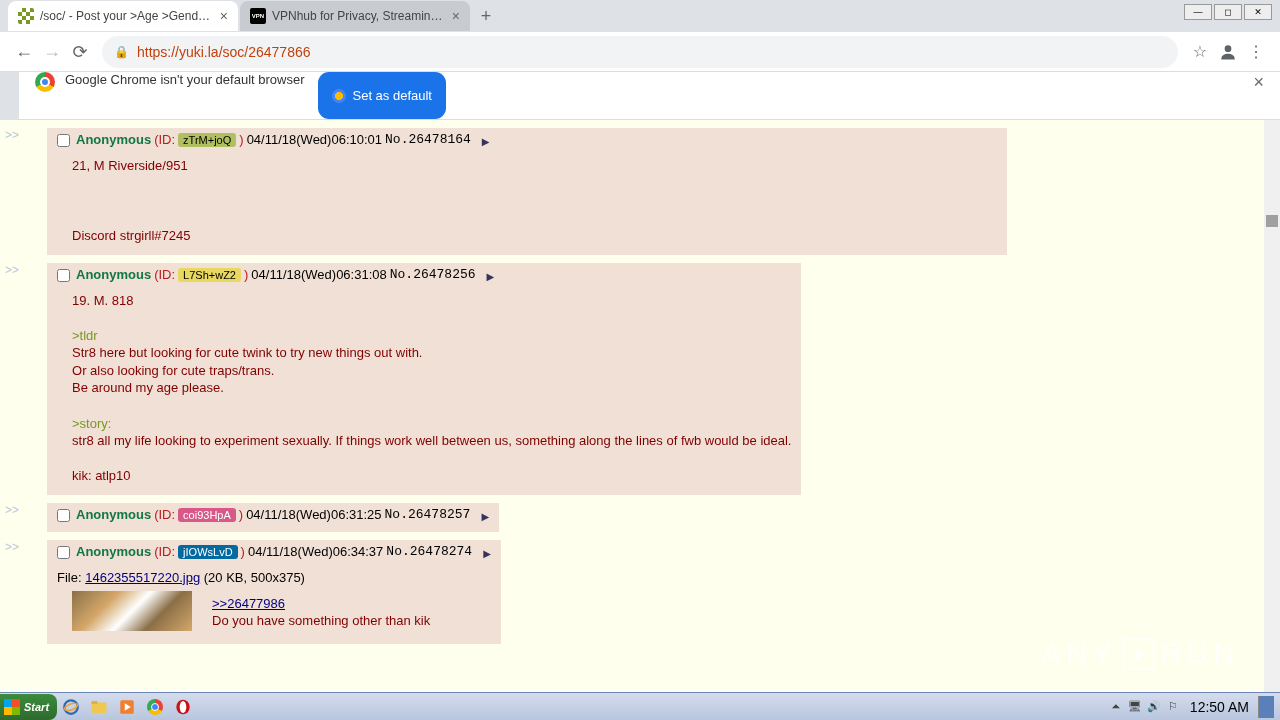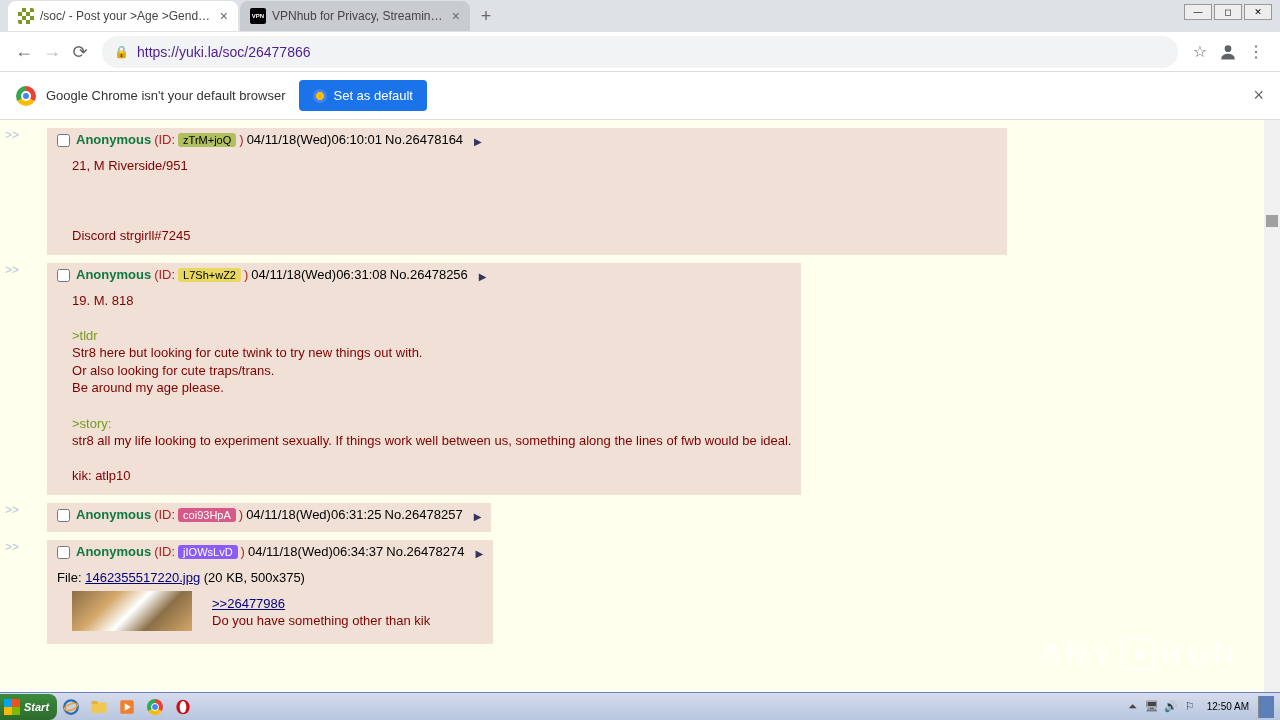--- a/index.html
+++ b/index.html
@@ -16,64 +16,64 @@
 .tab-close { margin-left: 6px; font-size: 14px; color: #666; cursor: pointer; }
 .new-tab { width: 28px; height: 28px; display: flex; align-items: center; justify-content: center; color: #666; font-size: 18px; cursor: pointer; }
 .window-controls { position: absolute; right: 8px; top: 4px; display: flex; gap: 2px; }
 .wc-btn { width: 28px; height: 16px; border: 1px solid #999; background: #eee; font-size: 9px; display: flex; align-items: center; justify-content: center; cursor: pointer; }
 
 .nav-bar { background: #fff; height: 40px; display: flex; align-items: center; padding: 0 10px; border-bottom: 1px solid #ddd; }
 .nav-btn { width: 28px; height: 28px; display: flex; align-items: center; justify-content: center; color: #666; font-size: 18px; cursor: pointer; }
 .nav-btn.disabled { color: #bbb; }
 .url-bar { flex: 1; height: 32px; background: #f1f3f4; border-radius: 16px; display: flex; align-items: center; padding: 0 12px; margin: 0 8px; font-size: 14px; color: #333; }
 .lock-icon { margin-right: 8px; color: #5f6368; font-size: 12px; }
-.url-https { color: #4c1d95; }
+.url-https { color: #c2410c; }
 .star-icon, .profile-icon, .menu-icon { width: 28px; height: 28px; display: flex; align-items: center; justify-content: center; color: #666; cursor: pointer; }
 
-.info-bar { background: #fff; height: 48px; display: flex; align-items: center; padding: 0 16px; border-bottom: 1px solid #ddd; font-size: 13px; color: #333; }
+.info-bar { background: #fff; height: 48px; display: flex; padding: 0 16px; border-bottom: 1px solid #ddd; font-size: 13px; color: #333; margin-left: 19px; }
 .chrome-logo { width: 20px; height: 20px; border-radius: 50%; background: conic-gradient(#ea4335 0deg 120deg, #fbbc05 120deg 240deg, #34a853 240deg 360deg); margin-right: 10px; position: relative; }
 .chrome-logo::after { content: ''; position: absolute; top: 5px; left: 5px; width: 10px; height: 10px; background: #4285f4; border-radius: 50%; border: 2px solid #fff; box-sizing: border-box; }
-.set-default-btn { background: #1a73e8; color: #fff; border: none; padding: 8px 14px; border-radius: 4px; font-size: 13px; margin-left: 14px; cursor: pointer; display: flex; align-items: center; gap: 6px; }
+.set-default-btn { background: #1a73e8; color: #fff; border: none; padding: 8px 14px; border-radius: 11px; font-size: 13px; margin-left: 14px; cursor: pointer; display: flex; align-items: center; gap: 6px; }
 .shield-icon-sm { width: 14px; height: 14px; background: radial-gradient(circle, #fbbc05 40%, #4285f4 40%); border-radius: 50%; }
 .info-close { margin-left: auto; font-size: 18px; color: #666; cursor: pointer; }
 
 .content { background: #ffe; height: 570px; overflow-y: auto; padding: 5px 20px 5px 5px; position: relative; }
 
 .side-arrows { color: #b7c5d9; font-size: 12px; float: left; margin-right: 3px; margin-top: 3px; cursor: pointer; }
 
 .post { background: #f0e0d6; margin: 3px 0 5px 25px; padding: 4px 10px 10px 10px; display: inline-block; min-width: 400px; }
 .post-wide { width: 960px; }
 .post-header { font-size: 13px; display: flex; align-items: flex-end; flex-wrap: wrap; gap: 3px; }
 .post-checkbox { margin-right: 3px; }
 .poster-name { color: #117743; font-weight: bold; }
 .id-label { color: #b91c1c; }
 .poster-id { padding: 1px 5px; border-radius: 3px; font-size: 11px; cursor: pointer; }
 .post-date { color: #000; }
-.post-no { color: #000; cursor: pointer; }
+.post-no { color: #000; cursor: pointer; font-family: Liberation Mono, monospace; }
 .post-menu-arrow { color: #34345c; cursor: pointer; margin-left: 8px; font-size: 10px; }
 
 .post-body { margin: 10px 0 0 15px; font-size: 13px; color: #800000; line-height: 1.35; }
 .greentext { color: #789922; }
 .postlink { color: #000080; text-decoration: underline; cursor: pointer; }
 .file-info { font-size: 13px; margin: 11px 0 3px 0; }
 .file-link { color: #000080; text-decoration: underline; cursor: pointer; }
 .file-meta { color: #000; }
 .thumb { width: 120px; height: 40px; background: linear-gradient(135deg, #8b6f47 0%, #d4a76a 30%, #fff 50%, #8b6f47 70%, #d4a76a 100%); float: left; margin: 3px 20px 3px 15px; }
 
 .watermark { position: absolute; right: 40px; bottom: 50px; color: #fff; font-size: 28px; font-weight: 300; letter-spacing: 6px; display: flex; align-items: center; gap: 6px; opacity: 0.8; }
 .play-outline { width: 32px; height: 32px; border: 2px solid #fff; display: flex; align-items: center; justify-content: center; }
 .play-tri { width: 0; height: 0; border-left: 10px solid #fff; border-top: 6px solid transparent; border-bottom: 6px solid transparent; margin-left: 3px; }
 
 .taskbar { position: absolute; bottom: 0; left: 0; right: 0; height: 28px; background: linear-gradient(to bottom, #d5dced 0%, #b8c6de 100%); border-top: 1px solid #6b85b1; display: flex; align-items: center; font-size: 11px; }
 .start-btn { height: 26px; padding: 0 8px 0 4px; background: linear-gradient(to bottom, #3c8b3c 0%, #2d6b2d 100%); color: #fff; font-weight: bold; font-style: italic; display: flex; align-items: center; border-radius: 0 8px 8px 0; cursor: pointer; }
 .win-logo { width: 16px; height: 16px; margin-right: 4px; background: conic-gradient(#f25022 0 90deg, #7fba00 90deg 180deg, #ffb900 180deg 270deg, #00a4ef 270deg 360deg); }
 .task-icon { width: 24px; height: 22px; margin: 0 2px; display: flex; align-items: center; justify-content: center; cursor: pointer; border: 1px solid transparent; }
 .tray { margin-left: auto; display: flex; align-items: center; gap: 3px; padding-right: 6px; }
 .tray-icon { width: 16px; height: 16px; display: flex; align-items: center; justify-content: center; font-size: 11px; color: #444; cursor: pointer; }
-.clock { font-size: 10px; padding: 0 6px; }
+.clock { font-size: 14px; padding: 0 6px; }
 .show-desktop { width: 16px; height: 22px; border-left: 1px solid #888; cursor: pointer; background: #5b7fb8; }
 
 .scrollbar-v { position: absolute; right: 0; top: 120px; bottom: 28px; width: 16px; background: #f0f0f0; }
 .scrollbar-thumb { position: absolute; right: 2px; width: 12px; height: 12px; background: #a0a0a0; top: 95px; }
 </style>
 </head>
 <body>
 
 <div class="browser-chrome">
   <div class="tab-strip">
@@ -150,21 +150,21 @@
           <span class="poster-id" style="background:#d85888;color:#fff">coi93HpA</span>
           <span class="id-label"> )</span> 
           <span class="post-date">04/11/18(Wed)06:31:25</span> 
           <span class="post-no">No.26478257</span>
           <span class="post-menu-arrow">▶</span>
         </div></div><div style="clear: both;"></div></div>
     <div><span class="side-arrows">&gt;&gt;</span><div class="post"><div class="post-header">
           <input type="checkbox" class="post-checkbox" style="">
           <span class="poster-name">Anonymous</span> 
           <span class="id-label">(ID: </span>
-          <span class="poster-id" style="background:#8b5cf6;color:#fff">jIOWsLvD</span>
+          <span class="poster-id" style="background:#0369a1;color:#fff">jIOWsLvD</span>
           <span class="id-label"> )</span> 
           <span class="post-date">04/11/18(Wed)06:34:37</span> 
           <span class="post-no">No.26478274</span>
           <span class="post-menu-arrow">▶</span>
         </div><div class="file-info"><span>File: </span><span class="file-link">1462355517220.jpg</span> <span class="file-meta">(20 KB, 500x375)</span></div><div class="thumb"></div><div class="post-body" style="margin-left: 0px;"><span class="postlink">&gt;&gt;26477986</span><br><span>Do you have something other than kik</span><br></div></div><div style="clear: both;"></div></div>
   </div>
 
 <div class="scrollbar-v">
   <div class="scrollbar-thumb"></div>
 </div>

